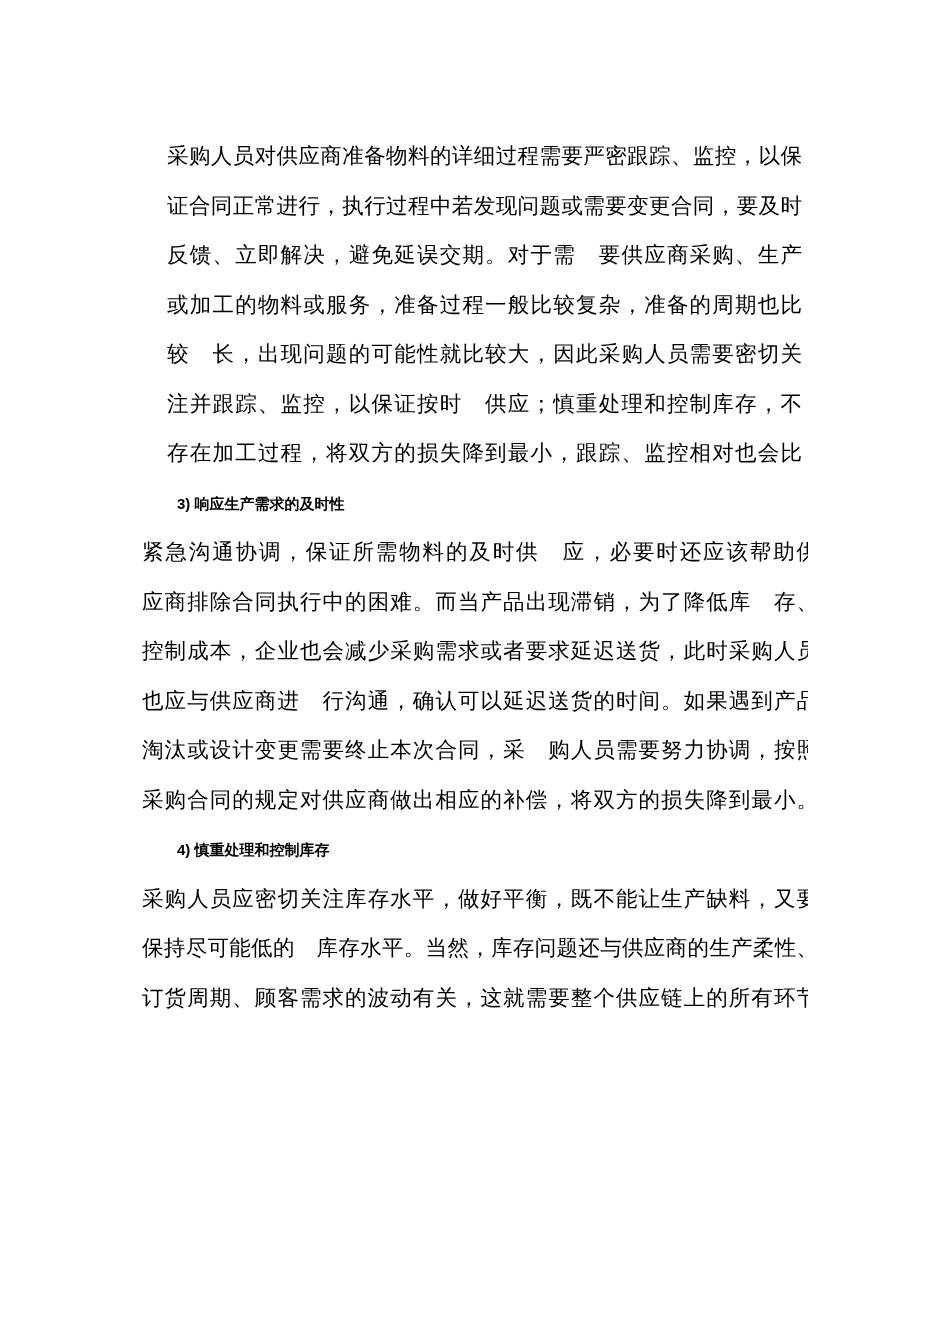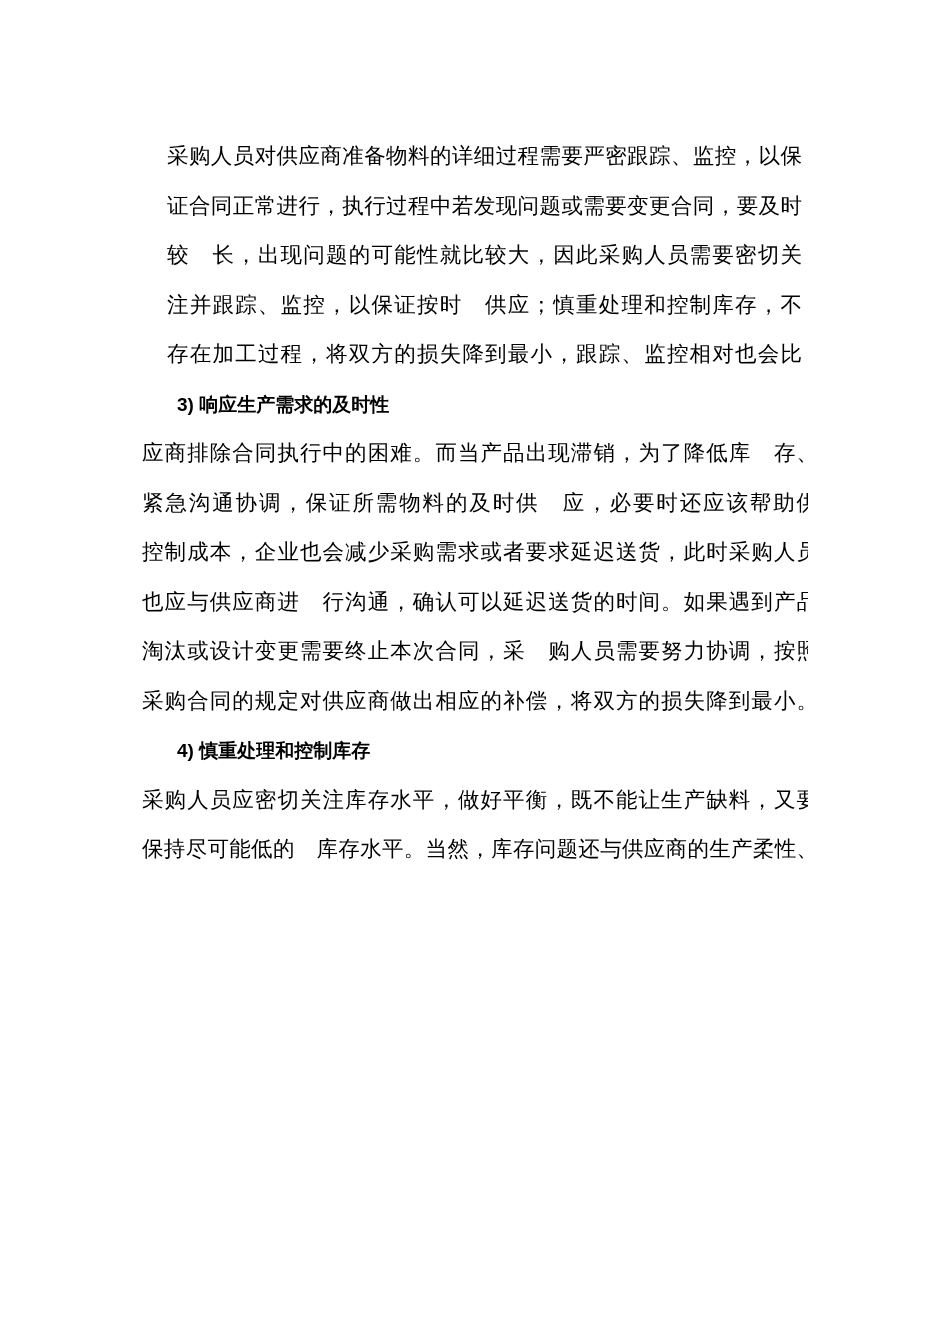--- a/index.html
+++ b/index.html
@@ -44,50 +44,53 @@
   .para.indented {
     margin-left: 25px;
     width: 635px;
   }
   .heading {
     height: 49.5px;
     line-height: 49.5px;
     padding-left: 35px;
     font-family: "Liberation Sans", "DejaVu Sans", sans-serif;
     font-weight: bold;
-    font-size: 19px;
+    font-size: 15px;
     text-align: left;
   }
 </style>
 </head>
 <body>
 
 <div class="page">
   <div class="content">
 
     <div class="para indented">
       <div class="line">采购人员对供应商准备物料的详细过程需要严密跟踪、监控，以保</div>
       <div class="line">证合同正常进行，执行过程中若发现问题或需要变更合同，要及时</div>
+      <div class="line">反馈、立即解决，避免延误交期。对于需　要供应商采购、生产</div>
+      <div class="line">或加工的物料或服务，准备过程一般比较复杂，准备的周期也比</div>
       <div class="line">较　长，出现问题的可能性就比较大，因此采购人员需要密切关</div>
       <div class="line">注并跟踪、监控，以保证按时　供应；慎重处理和控制库存，不</div>
       <div class="line">存在加工过程，将双方的损失降到最小，跟踪、监控相对也会比</div>
     </div>
 
     <div class="heading">3) 响应生产需求的及时性</div>
 
     <div class="para">
+      <div class="line">紧急沟通协调，保证所需物料的及时供　应，必要时还应该帮助供</div>
       <div class="line">应商排除合同执行中的困难。而当产品出现滞销，为了降低库　存、</div>
-      <div class="line">紧急沟通协调，保证所需物料的及时供　应，必要时还应该帮助供</div>
       <div class="line">控制成本，企业也会减少采购需求或者要求延迟送货，此时采购人员</div>
       <div class="line">也应与供应商进　行沟通，确认可以延迟送货的时间。如果遇到产品</div>
       <div class="line">淘汰或设计变更需要终止本次合同，采　购人员需要努力协调，按照</div>
       <div class="line">采购合同的规定对供应商做出相应的补偿，将双方的损失降到最小。</div>
     </div>
 
     <div class="heading">4) 慎重处理和控制库存</div>
 
     <div class="para">
       <div class="line">采购人员应密切关注库存水平，做好平衡，既不能让生产缺料，又要</div>
       <div class="line">保持尽可能低的　库存水平。当然，库存问题还与供应商的生产柔性、</div>
+      <div class="line">订货周期、顾客需求的波动有关，这就需要整个供应链上的所有环节</div>
     </div>
 
   </div>
 </div>
 
 </body></html>

